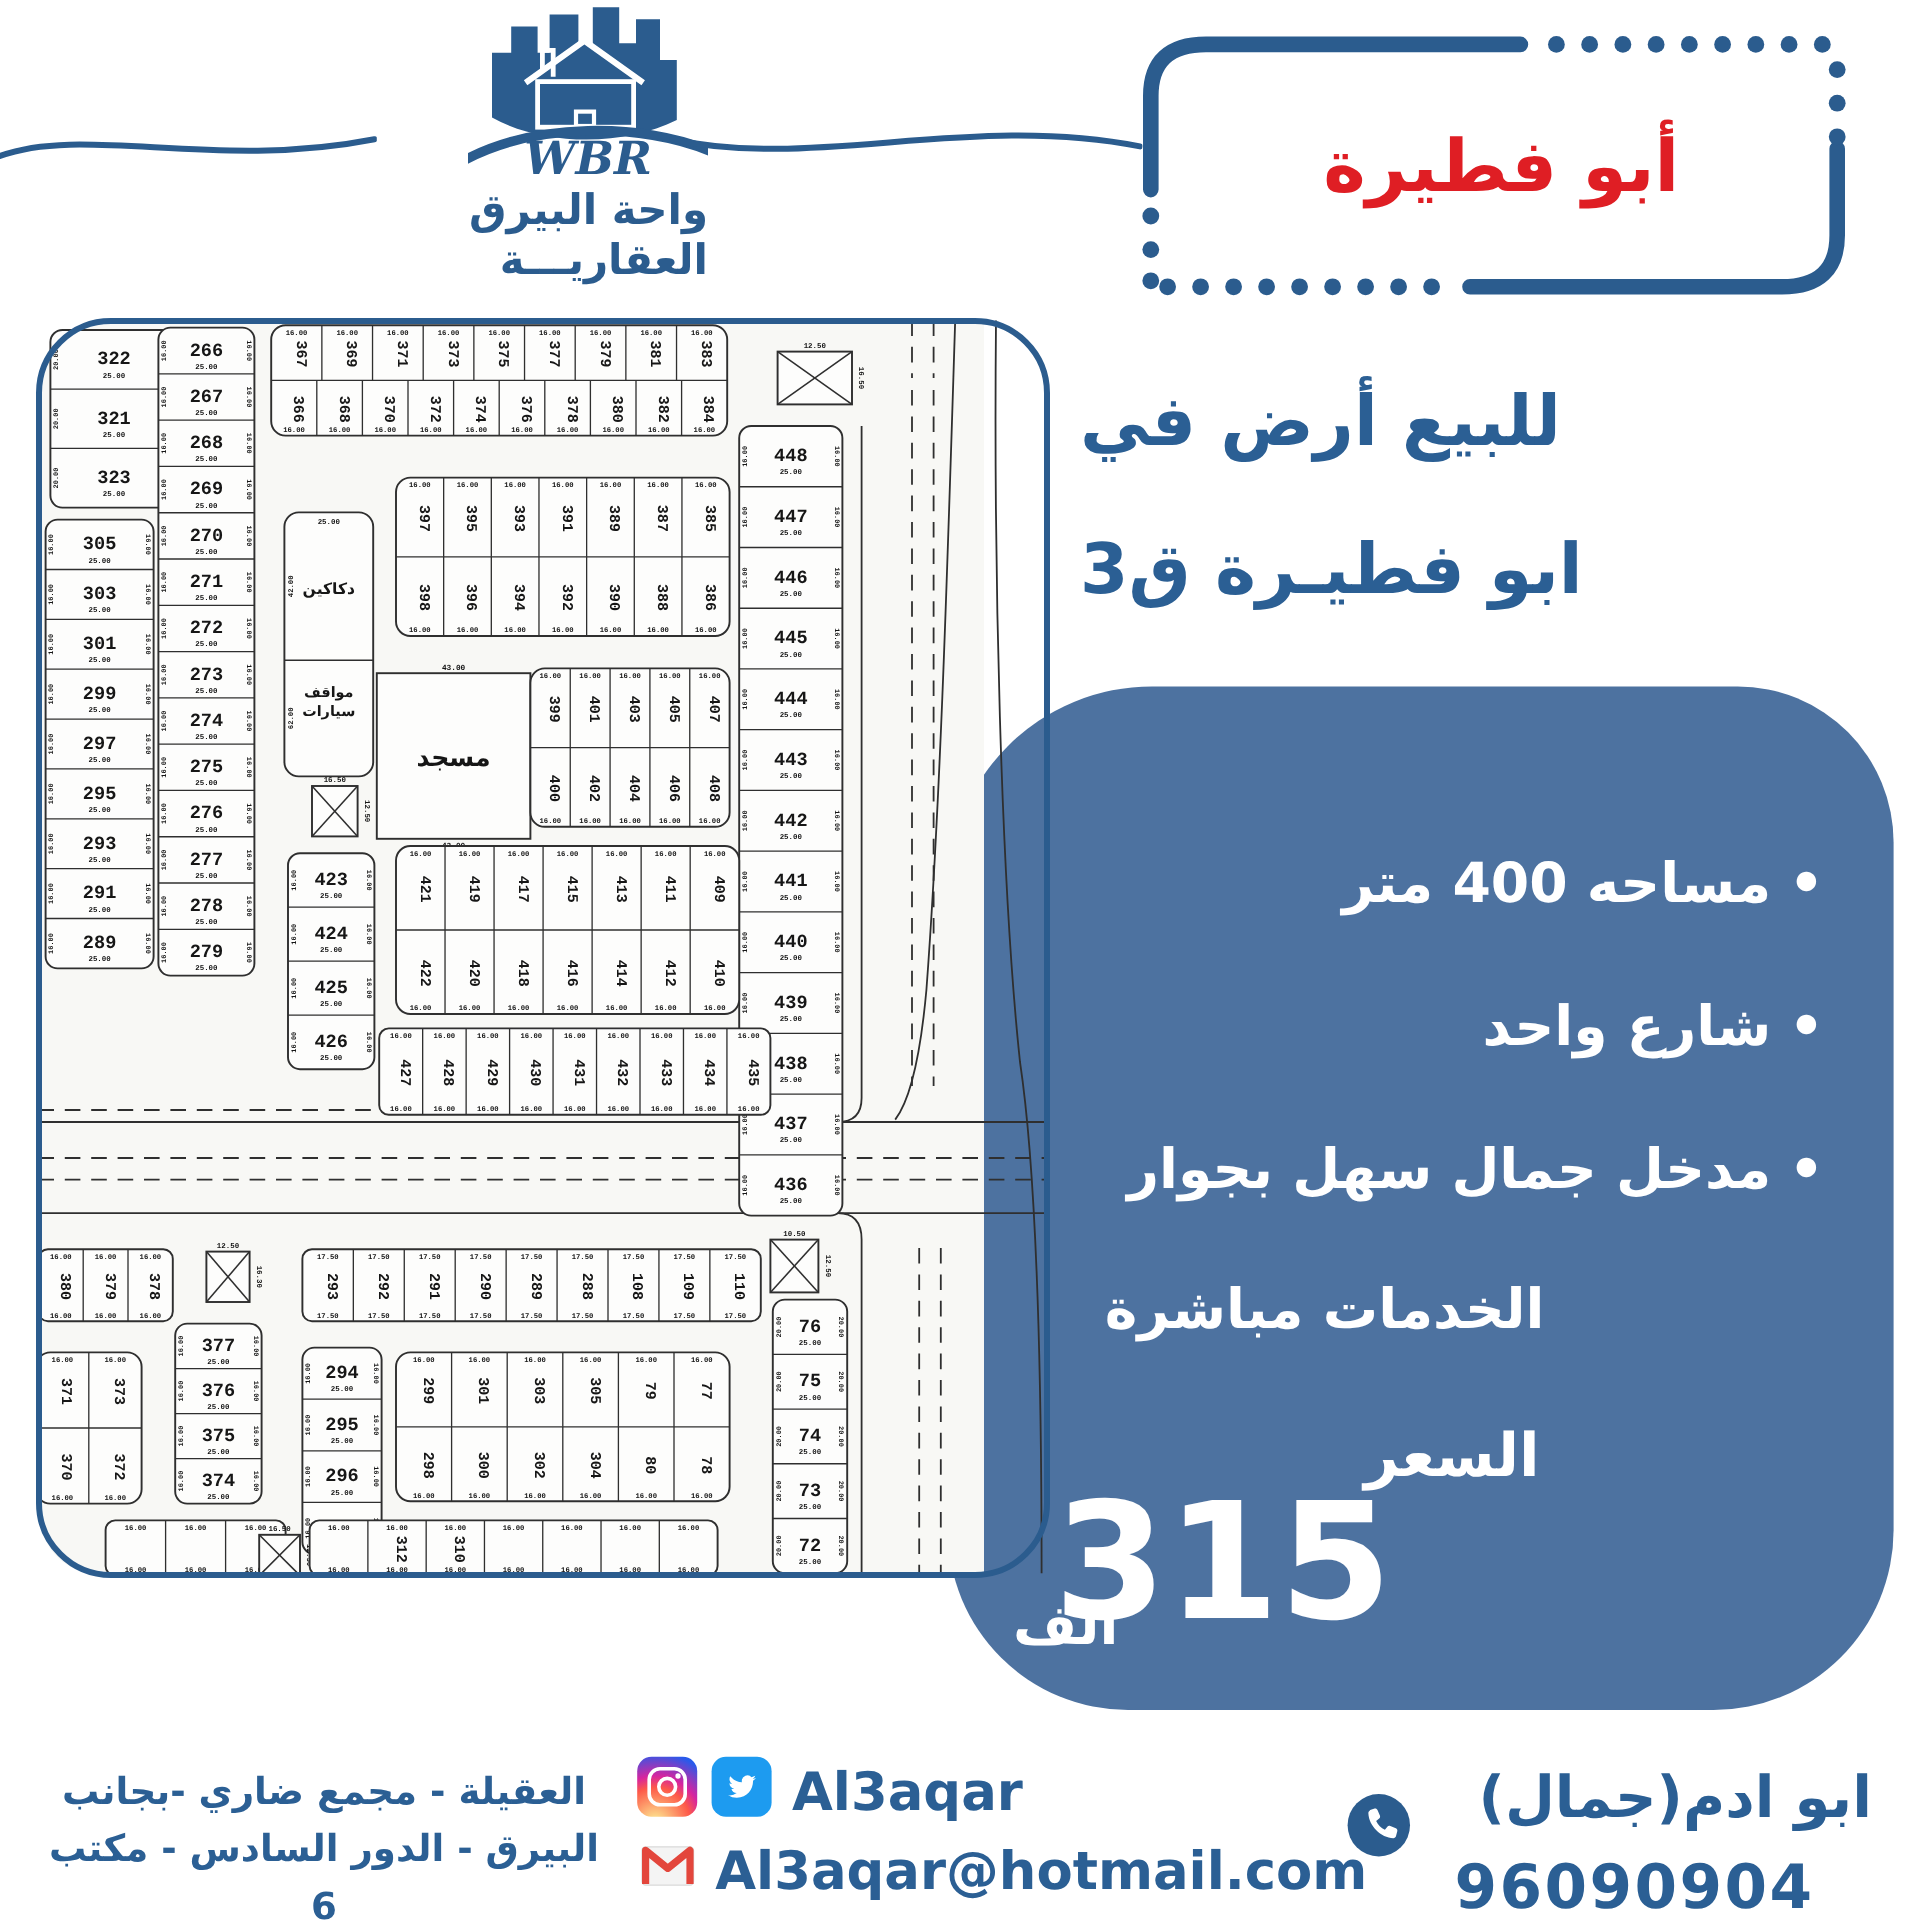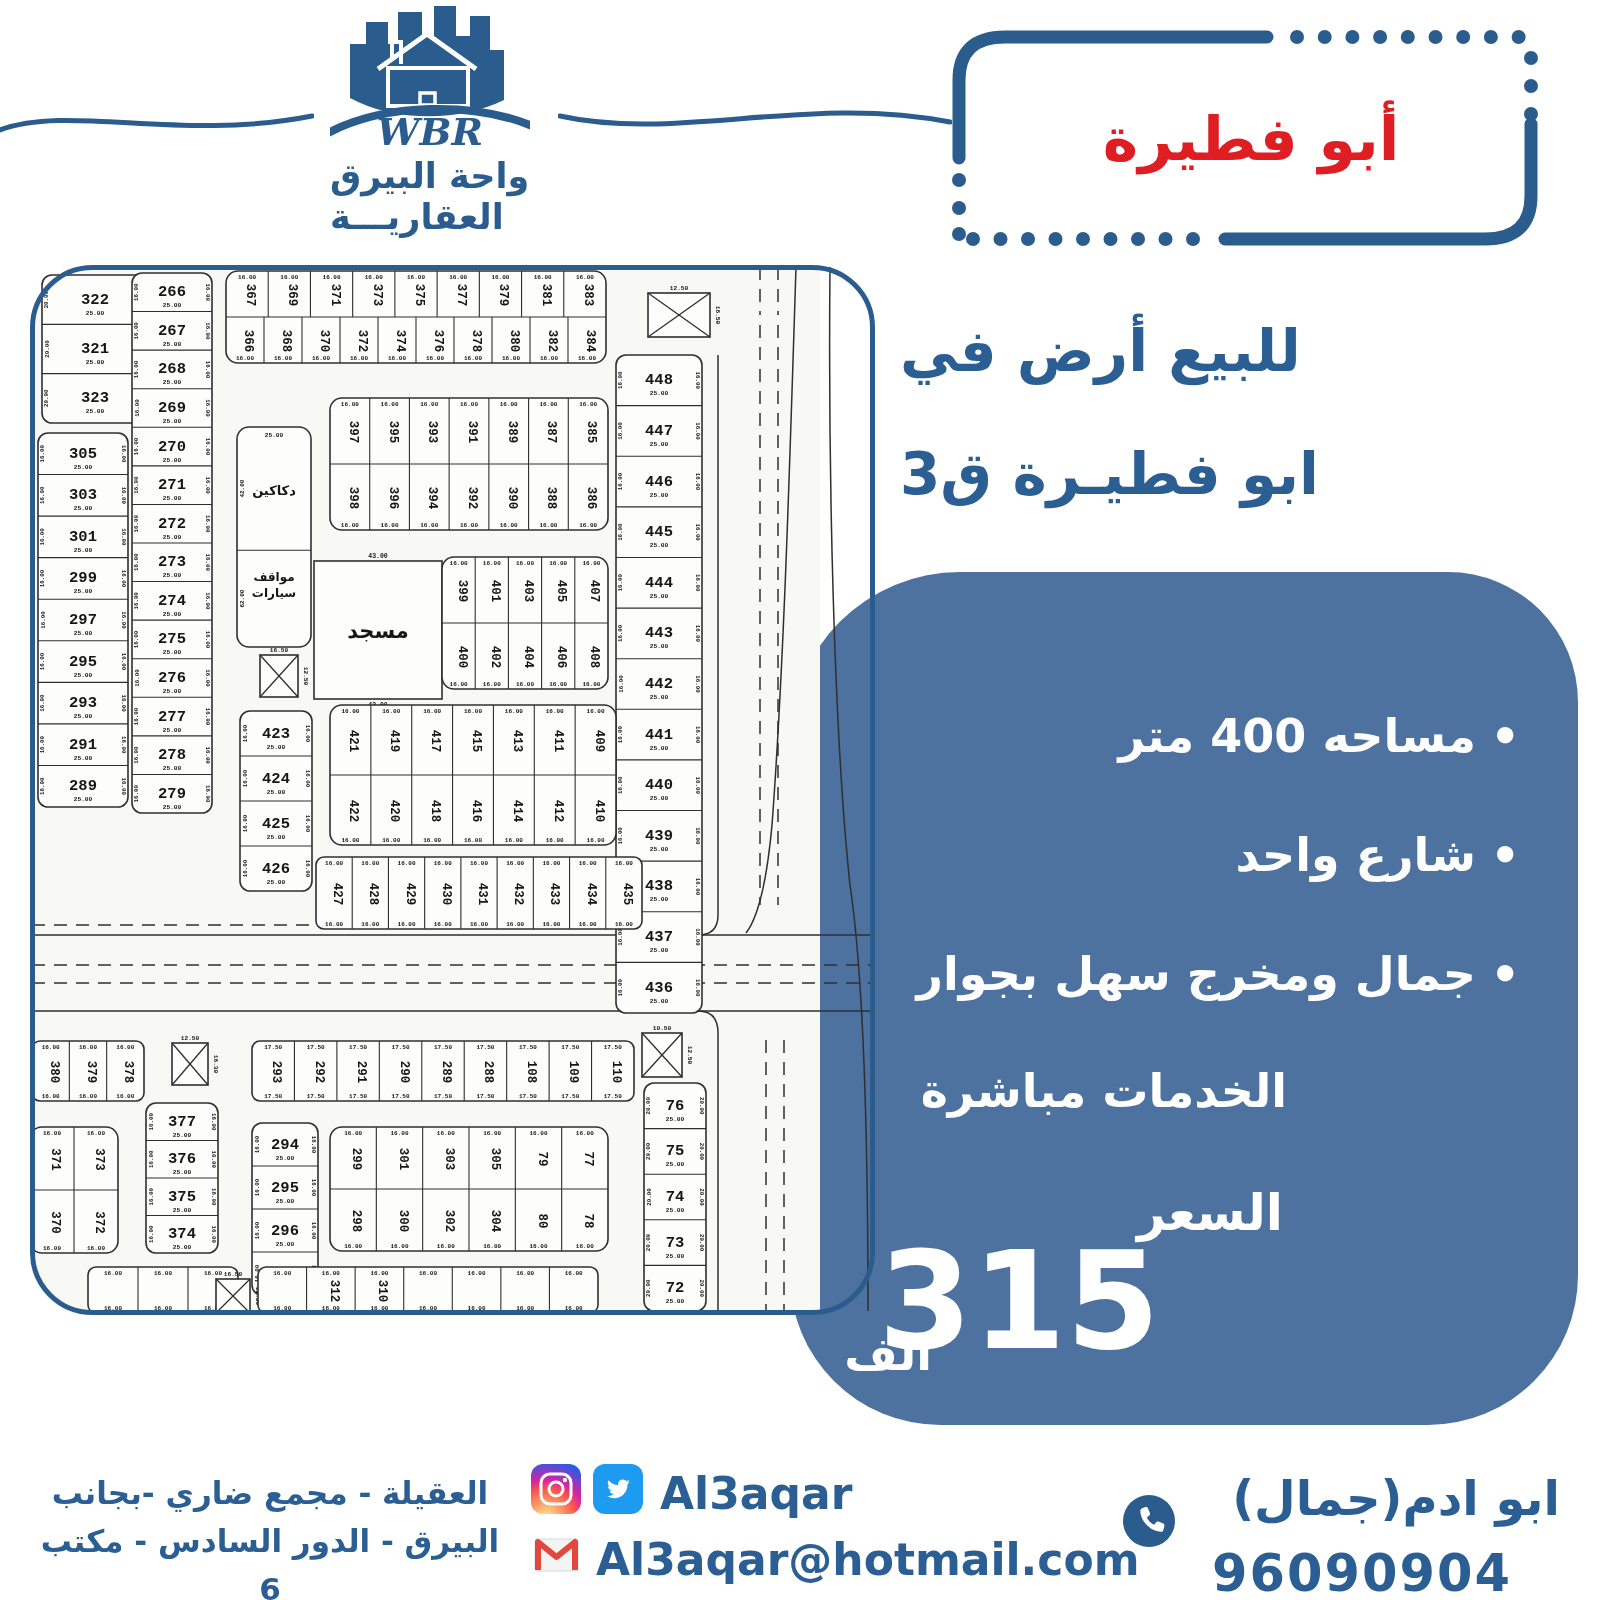--- a/index.html
+++ b/index.html
@@ -1,20 +1,20 @@
 <!DOCTYPE html>
 <html lang="ar"><head>
 <meta charset="utf-8">
 <style>
   html,body{margin:0;padding:0;background:#e9e9e9;}
   .canvas{position:relative;width:1600px;height:1600px;background:#ffffff;overflow:hidden;
           font-family:"DejaVu Sans",sans-serif;}
   .abs{position:absolute;}
   
-  .logo-wrap{left:330px;top:2px;width:260px;text-align:left;}
+  .logo-wrap{left:330px;top:2px;width:260px;text-align:right;}
   .logo-name{color:#2b5c8e;font-weight:bold;font-size:35px;line-height:1.18;direction:rtl;}
   .wave{pointer-events:none;}
   .title-frame{left:945px;top:28px;width:612px;height:222px;}
   .title-text{left:945px;top:28px;width:612px;height:222px;display:flex;align-items:center;justify-content:center;
               color:#df1e24;font-size:60px;font-weight:bold;direction:rtl;}
   .subtitle{left:900px;top:322px;width:700px;text-align:left;color:#2b5f94;font-weight:bold;
             font-size:58px;line-height:1.0;direction:rtl;}
   .subtitle .l2{margin-top:65px;}
   
   #map-svg{left:30px;top:265px;z-index:10;}
@@ -778,21 +778,21 @@
       <line x1="519.4285714285714" y1="1002" x2="519.4285714285714" y2="1048" stroke="#2f2f2f" stroke-width="1.1"></line>
       <text x="543.7142857142858" y="1010" font-size="6" text-anchor="middle" fill="#161616" font-family="Liberation Mono, DejaVu Sans Mono, monospace" font-weight="bold">16.00</text>
       <text x="543.7142857142858" y="1045" font-size="6" text-anchor="middle" fill="#161616" font-family="Liberation Mono, DejaVu Sans Mono, monospace" font-weight="bold">16.00</text>
       <rect x="2.5" y="2.5" width="840" height="1045" rx="60" fill="none" stroke="#2b5c8e" stroke-width="5"></rect>
     </svg>
 
   <div class="abs offer-text">
     <ul class="bullets">
       <li>مساحه 400 متر</li>
       <li>شارع واحد</li>
-      <li>جمال ومخرج سهل بجوار</li>
+      <li>مدخل جمال سهل بجوار</li>
     </ul>
     <div class="abs cont-line">الخدمات مباشرة</div>
     <div class="abs price-label">السعر</div>
     <div class="abs price-value">315</div>
     <div class="abs price-unit">الف</div>
   </div>
 
   <div class="abs footer-address">
     <div>العقيلة - مجمع ضاري -بجانب</div>
     <div>البيرق - الدور السادس - مكتب 6</div>

